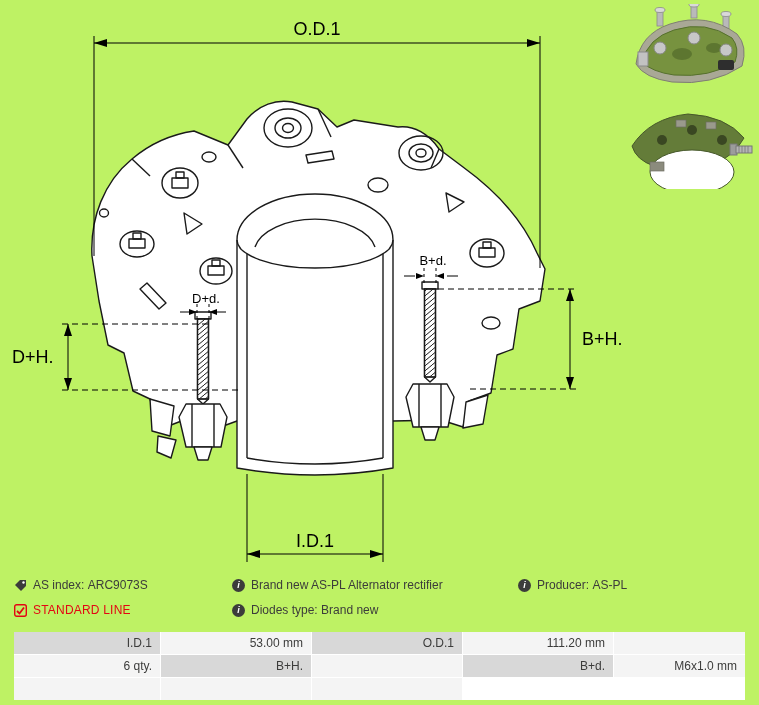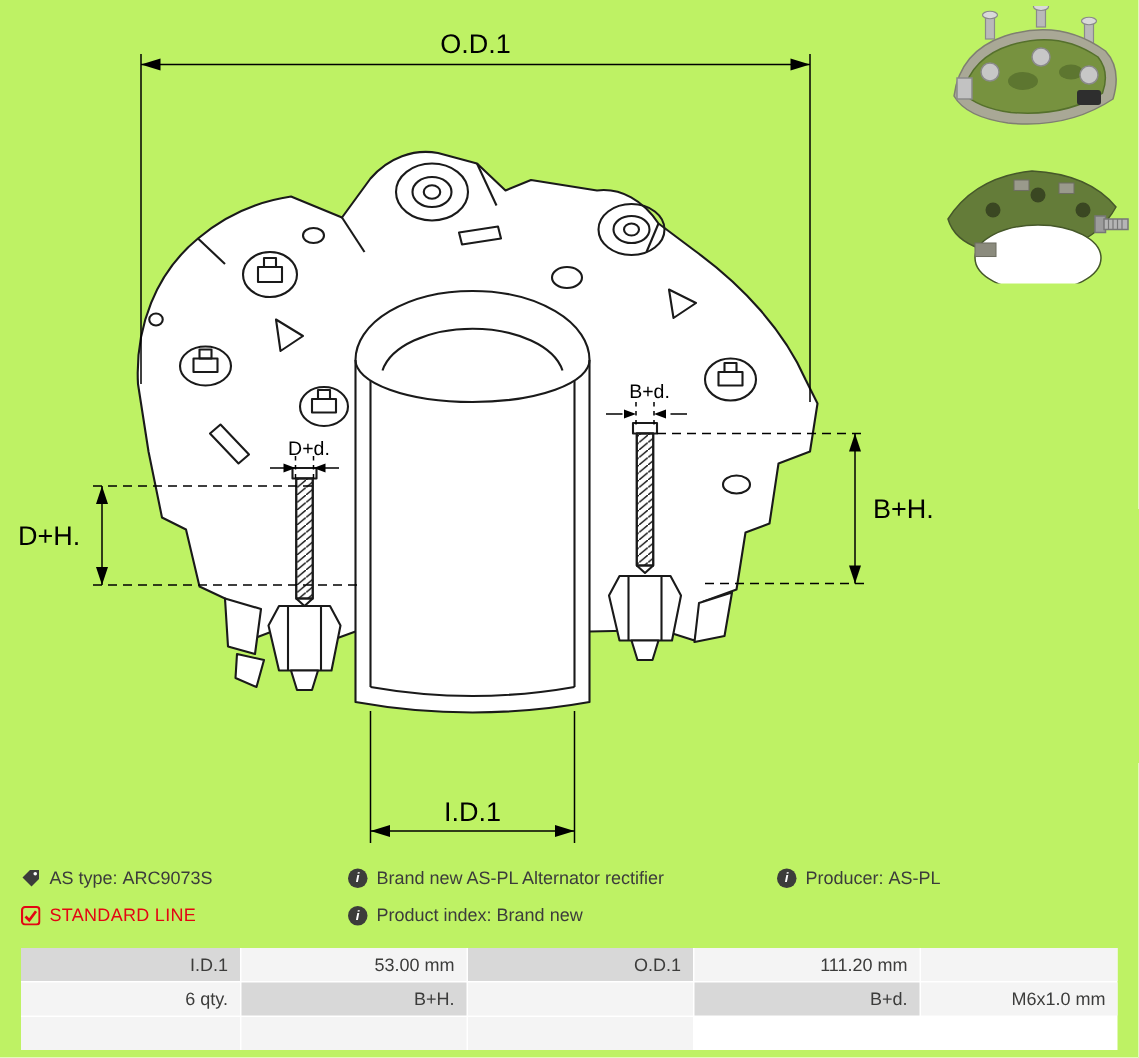--- a/index.html
+++ b/index.html
@@ -198,21 +198,21 @@
     <rect x="28" y="58" width="14" height="9" fill="#8b8b7d" stroke="#6e6e62" stroke-width="0.7"></rect>
   </svg>
 
   <div class="info-item" style="left:14px;top:578px;">
     <span class="svg-ic">
       <svg width="13" height="13" viewBox="0 0 13 13">
           <path d="M1,6 L6,1 L12,1 L12,7 L7,12 Z" fill="#3c3c3b"></path>
           <circle cx="9.5" cy="3.5" r="1.2" fill="#fff"></circle>
         </svg>
     </span>
-    <span class="txt"><span>AS type:</span>&nbsp;<b>ARC9073S</b></span>
+    <span class="txt"><span>AS index:</span>&nbsp;<b>ARC9073S</b></span>
   </div>
 
   <div class="info-item" style="left:232px;top:578px;">
     <span class="info-icon">i</span>
     <span class="txt">Brand new AS-PL Alternator rectifier</span>
   </div>
 
   <div class="info-item" style="left:518px;top:578px;">
     <span class="info-icon">i</span>
     <span class="txt"><span>Producer:</span>&nbsp;<b>AS-PL</b></span>
@@ -223,21 +223,21 @@
       <svg width="13" height="13" viewBox="0 0 13 13">
           <rect x="0.7" y="0.7" width="11.6" height="11.6" rx="2" fill="none" stroke="#e30613" stroke-width="1.4"></rect>
           <path d="M3,7 L5.5,9.5 L10,3.5" fill="none" stroke="#e30613" stroke-width="1.8"></path>
         </svg>
     </span>
     <span class="txt std-line">STANDARD LINE</span>
   </div>
 
   <div class="info-item" style="left:232px;top:603px;">
     <span class="info-icon">i</span>
-    <span class="txt"><span>Product index:</span>&nbsp;<b>Brand new</b></span>
+    <span class="txt"><span>Diodes type:</span>&nbsp;<b>Brand new</b></span>
   </div>
 
   <div class="logo">
     <div class="logo-top">
       <span class="logo-as">AS</span>
       <svg class="logo-swoosh" width="80" height="26" viewBox="0 0 80 26">
         <path d="M2,20 C25,5 55,3 78,10" stroke="#9c9c9b" stroke-width="2.2" fill="none"></path>
       </svg>
     </div>
     <div class="logo-tagline">Alternators, Starters &amp; Parts</div>

